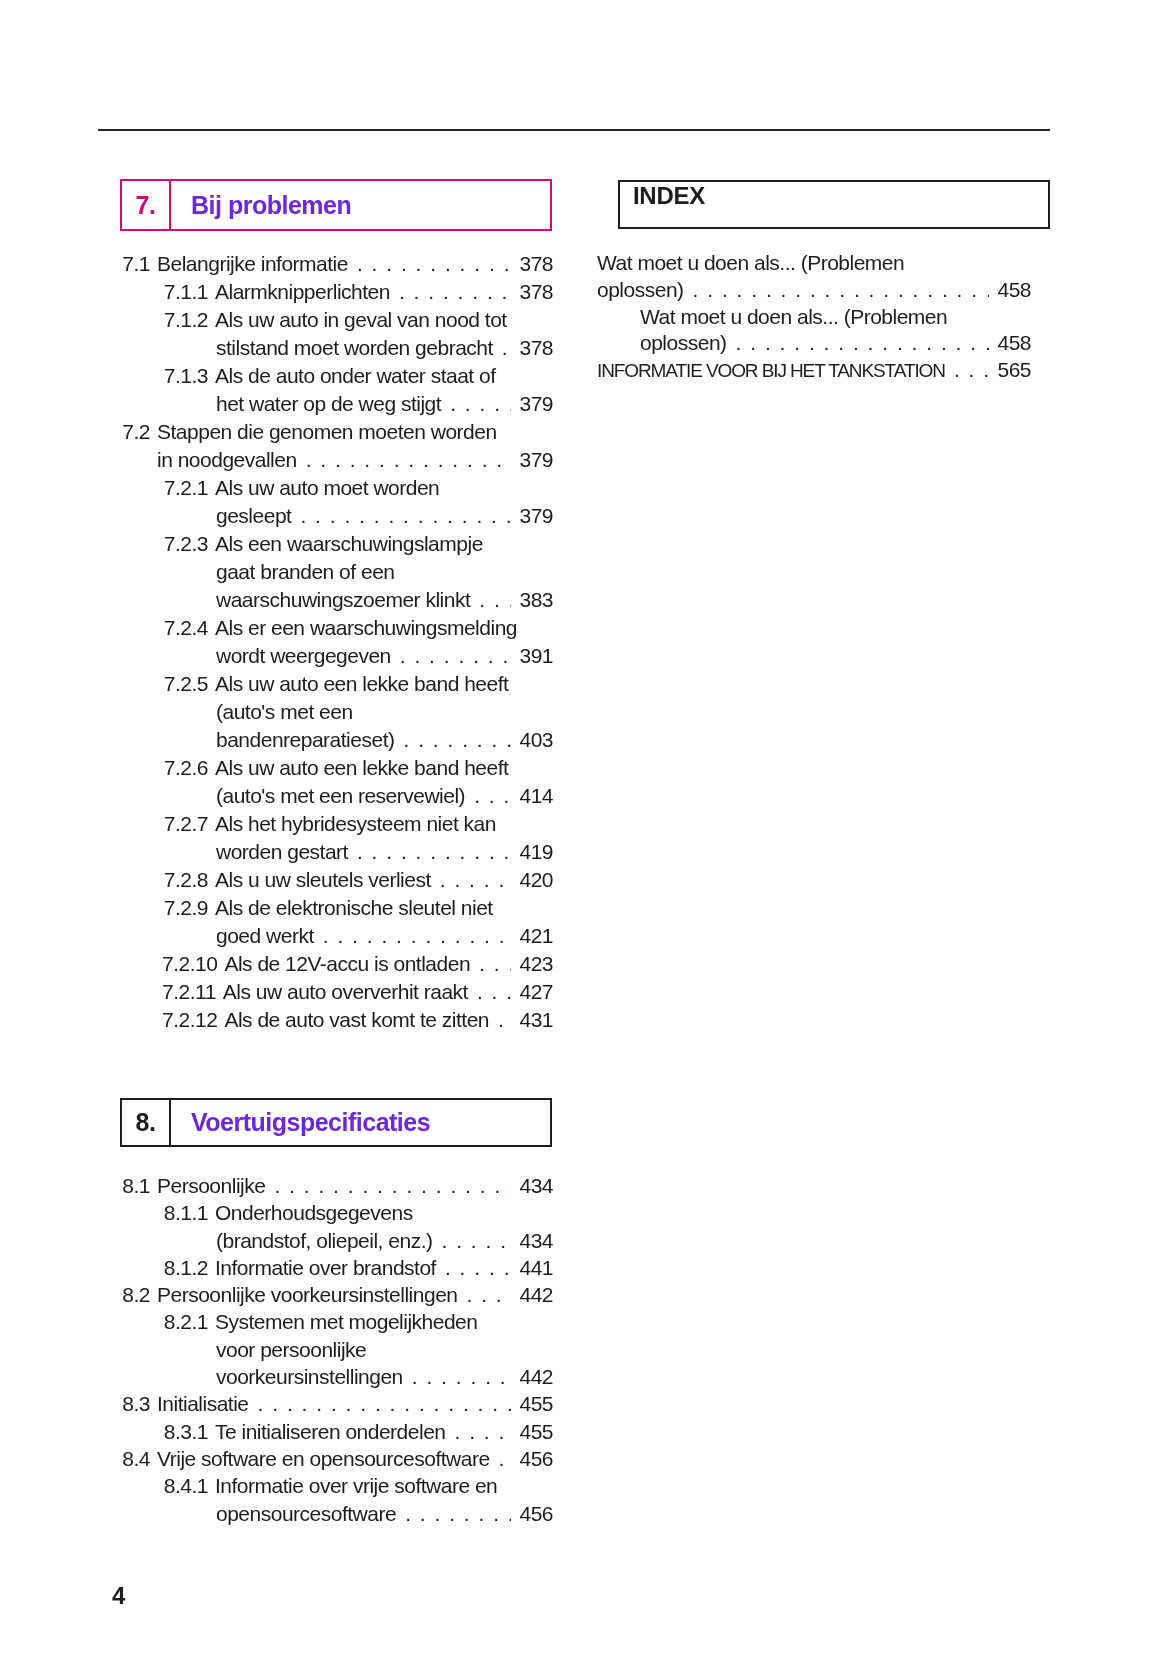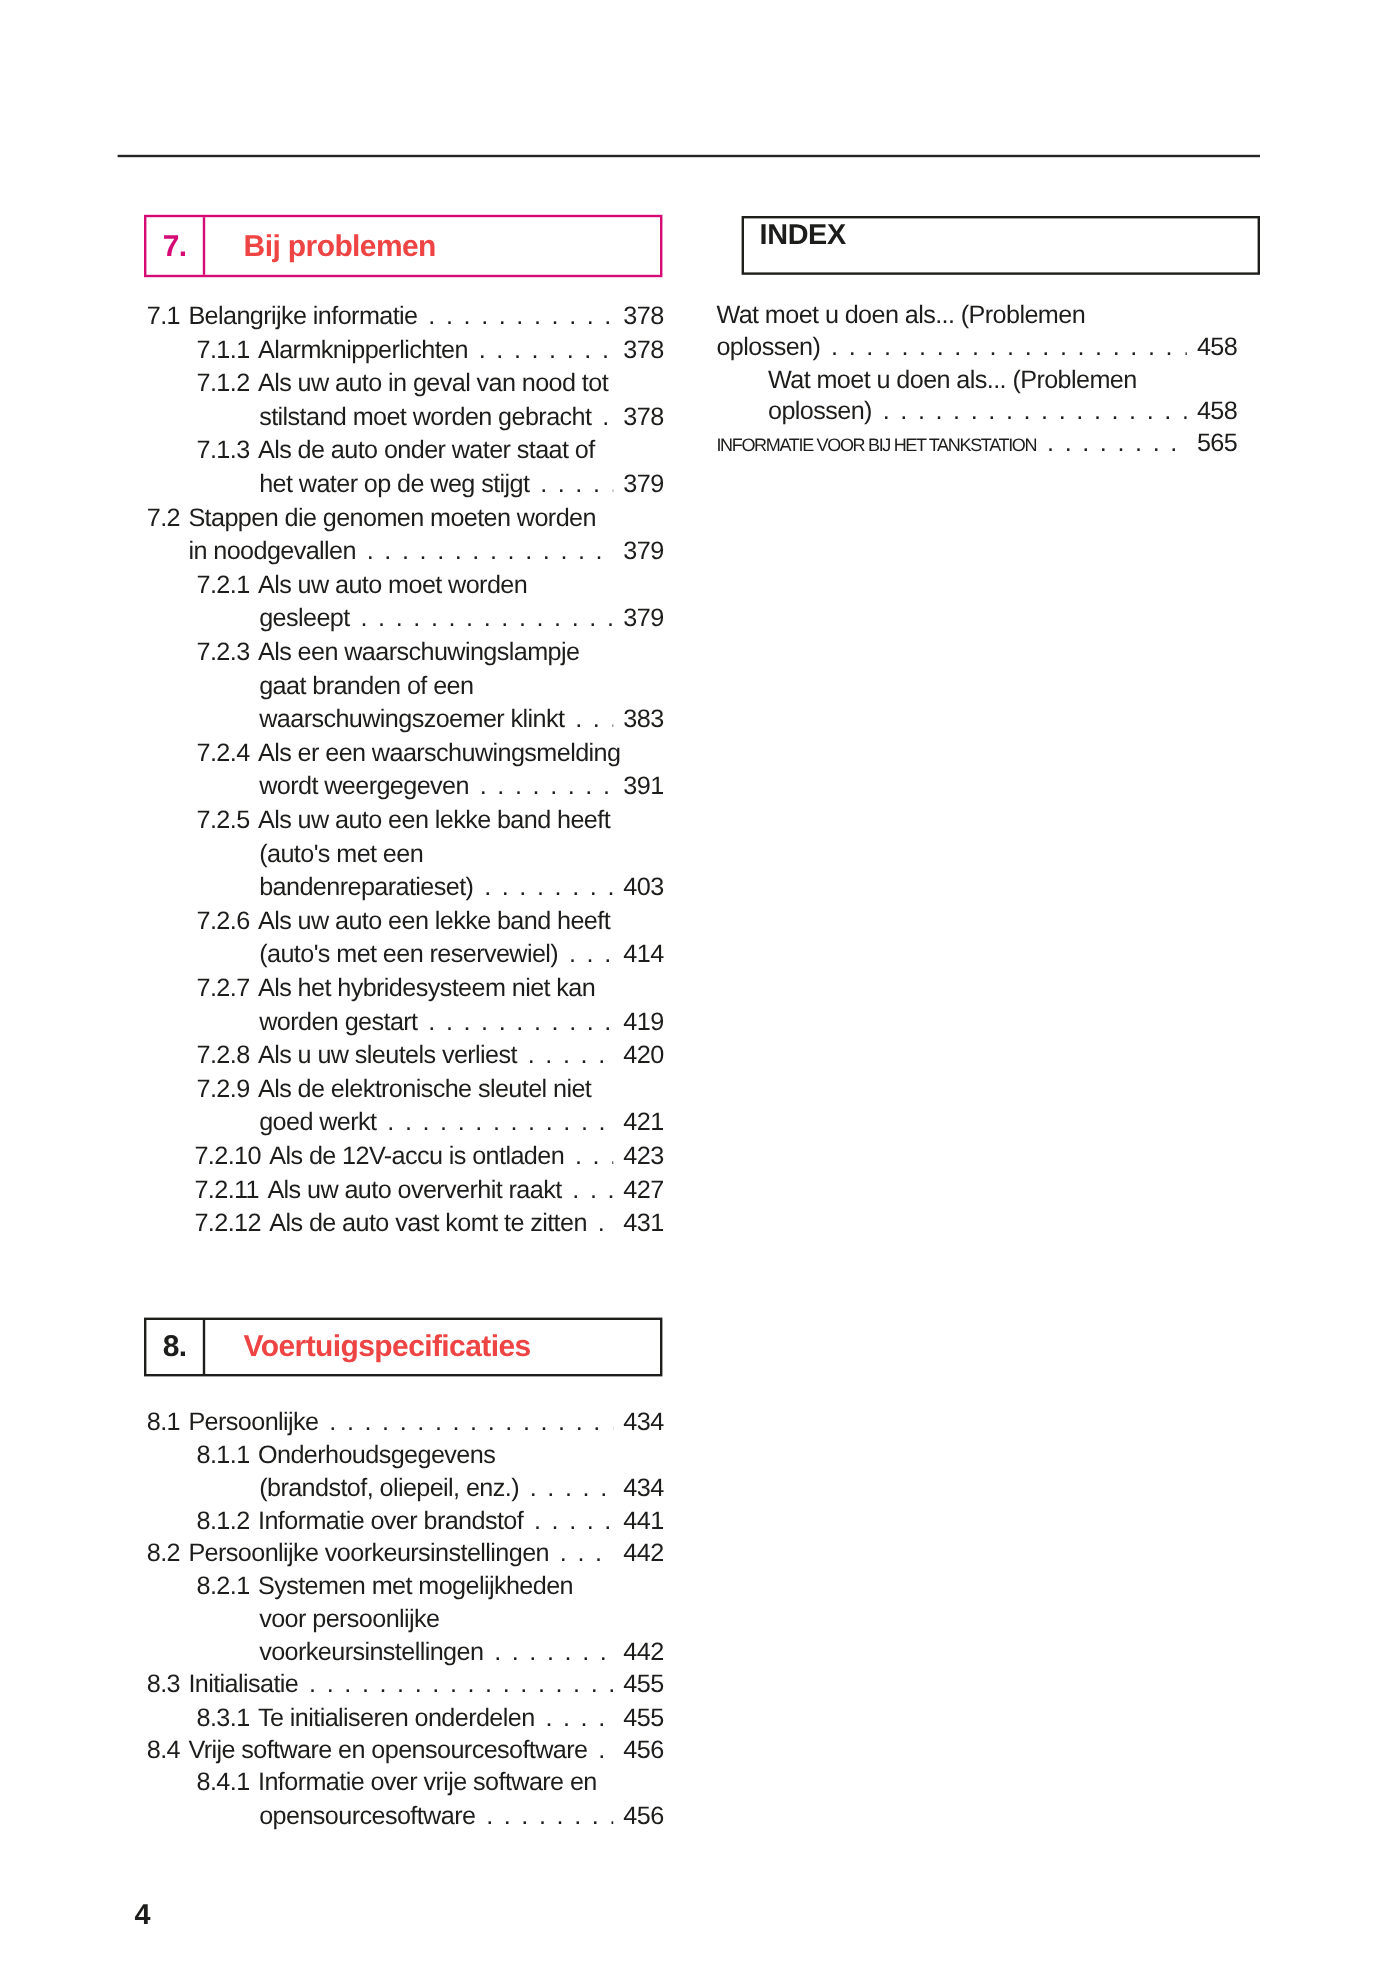--- a/index.html
+++ b/index.html
@@ -41,25 +41,25 @@
     justify-content: center;
     font-weight: bold;
     font-size: 25px;
     letter-spacing: -0.5px;
   }
   .chapter-box.accent .chapter-num { color: var(--accent, #d60a75); border-right: 2px solid var(--accent, #d60a75); }
   .chapter-box.plain  .chapter-num { color: #1d1d1b; border-right: 2px solid #1d1d1b; }
   .chapter-title {
     display: flex;
     align-items: center;
-    padding-left: 32px;
+    padding-left: 20px;
     font-weight: bold;
     font-size: 25px;
     letter-spacing: -0.5px;
-    color: #ef4444;
+    color: #6d28d9;
   }
   #box7 { top: 179px; }
   #box8 { top: 1098px; }
   
   .index-box {
     position: absolute;
     left: 618px; top: 180px;
     width: 432px; height: 49px;
     box-sizing: border-box;
     border: 2.5px solid #1d1d1b;
@@ -80,21 +80,21 @@
   }
   .line > span { line-height: var(--lh, 27.5px); }
   .num { flex: 0 0 auto; text-align: right; }
   .num1 { min-width: 37px; margin-right: 7px; }
   .num2 { min-width: 46px; margin-right: 7px; }
   .first2 { padding-left: 49px; }
   .cont1  { padding-left: 44px; }
   .cont2  { padding-left: 103px; }
   .ind1   { padding-left: 43px; }
   .txt { flex: 0 0 auto; white-space: pre; }
-  .txt.caps { font-size: 15px; letter-spacing: -1.1px; }
+  .txt.caps { font-size: 19px; letter-spacing: -1.1px; }
   .dots {
     flex: 1 1 auto;
     min-width: 0;
     overflow: hidden;
     text-align: right;
     white-space: nowrap;
     margin-left: 9px;
     letter-spacing: 1.5px;
   }
   .dots::after {

